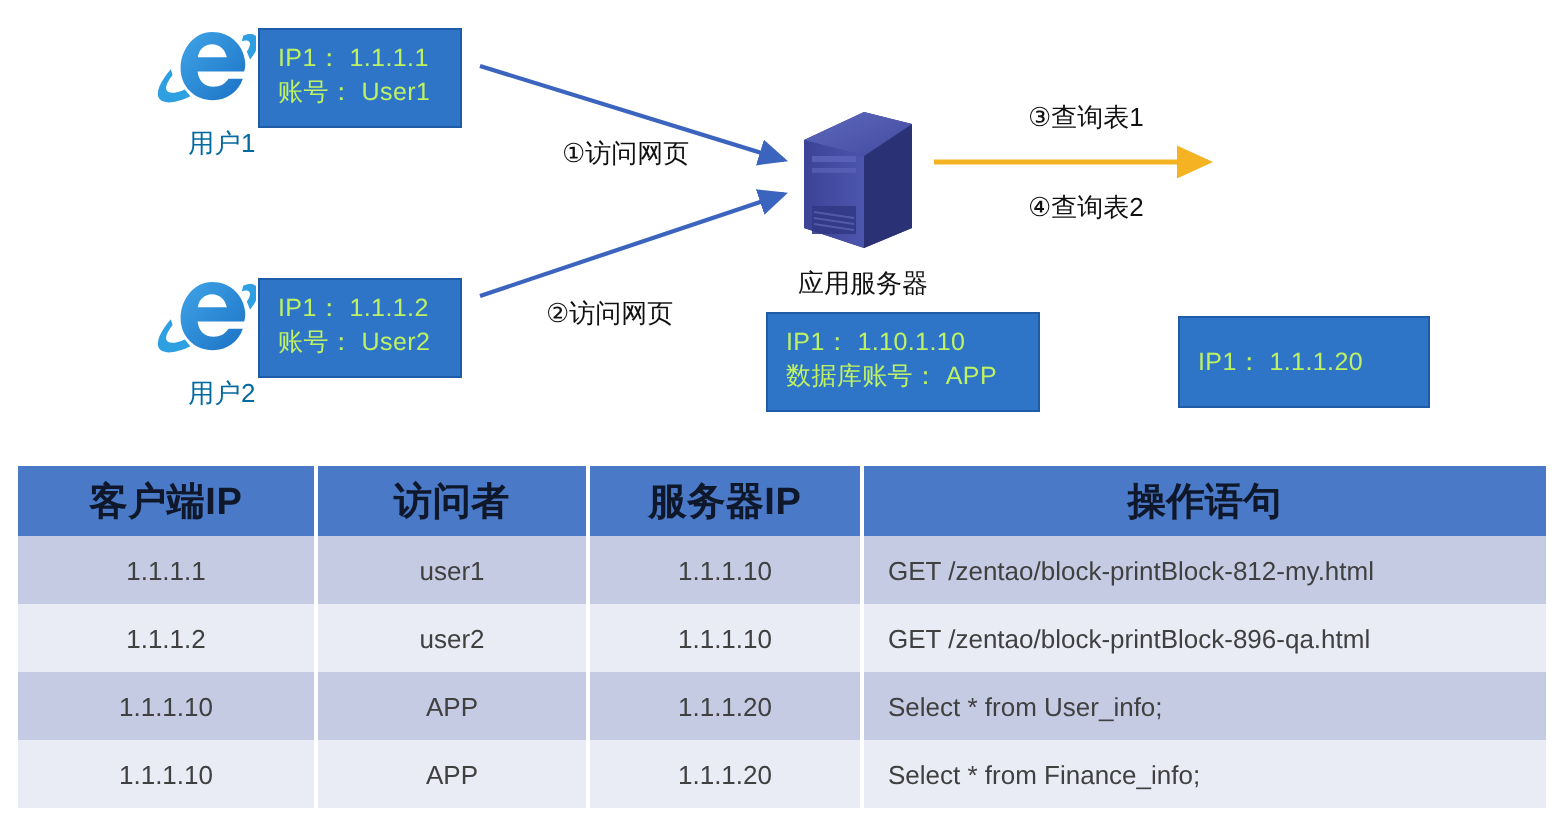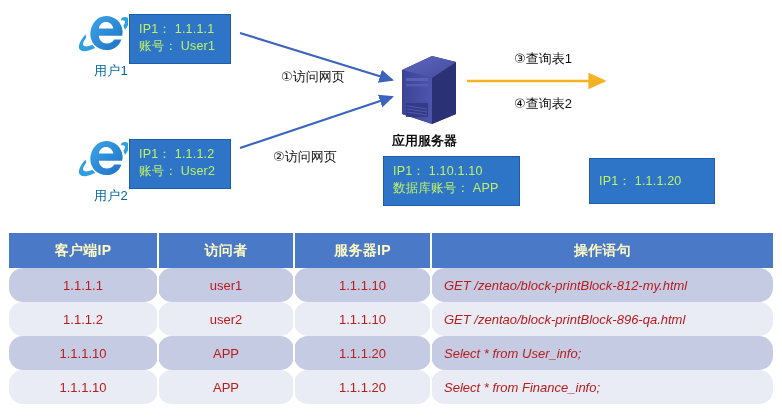--- a/index.html
+++ b/index.html
@@ -32,56 +32,55 @@
     line-height:17px;
     padding:6px 9px;
     box-sizing:border-box;
     white-space:pre-line;
     letter-spacing:.2px;
   }
   .info-box.center{display:flex;align-items:center;text-align:right;}
 
   
   .node-caption{
-    font-size:13px;color:#111;text-align:left;font-weight:bold;
+    font-size:13px;color:#111;text-align:right;
   }
 
   
   .arrow-label{
     font-size:13px;color:#111;white-space:nowrap;
   }
 
   
   .tbl-wrap{
     position:absolute;left:9px;top:233px;width:764px;
   }
   table.log{
     border-collapse:collapse;
     width:764px;
     table-layout:fixed;
   }
   table.log th{
     background:#4a7ac7;
-    color:#fef9c3;
-    font-size:14px;
+    color:#0f172a;
+    font-size:19px;
     font-weight:bold;
     height:33px;
     text-align:center;
     border-right:2px solid #ffffff;
     letter-spacing:.3px;
   }
   table.log th:last-child{border-right:none;}
   table.log td{
     height:32px;
     font-size:13px;
     border-right:2px solid #ffffff;
-    color:#b91c1c;
-    border-radius:14px;
-  }
-  table.log td:last-child{border-right:none;font-style:italic;}
+    color:#404040;
+  }
+  table.log td:last-child{border-right:none;}
   table.log td.c{text-align:center;}
   table.log td.l{text-align:left;padding-left:12px;}
   tr.odd td{background:#c6cbe4;}
   tr.even td{background:#e9ebf5;}
 </style>
 </head>
 <body>
 
 <div class="diagram">
 

